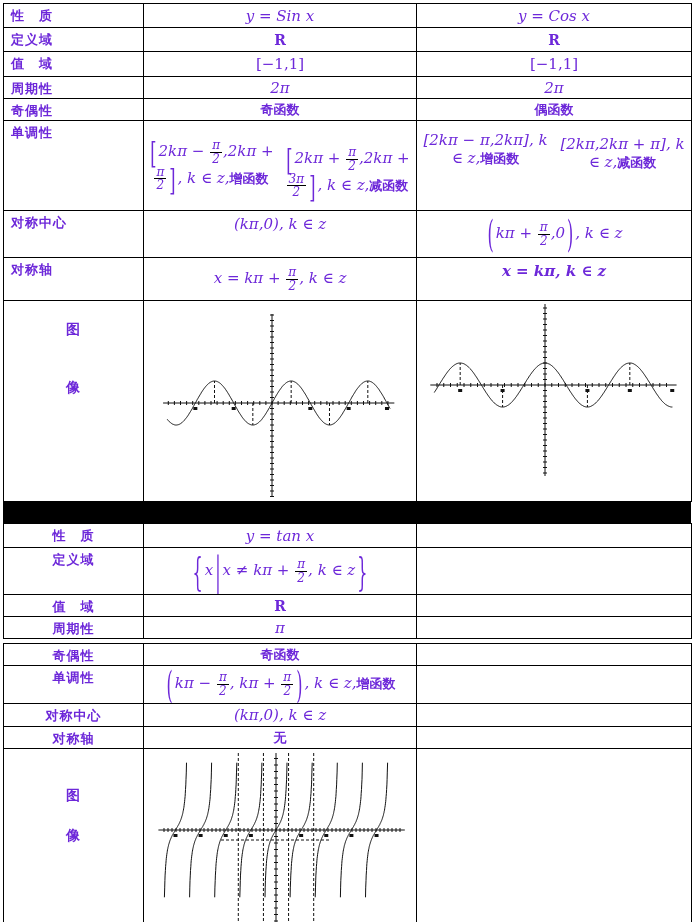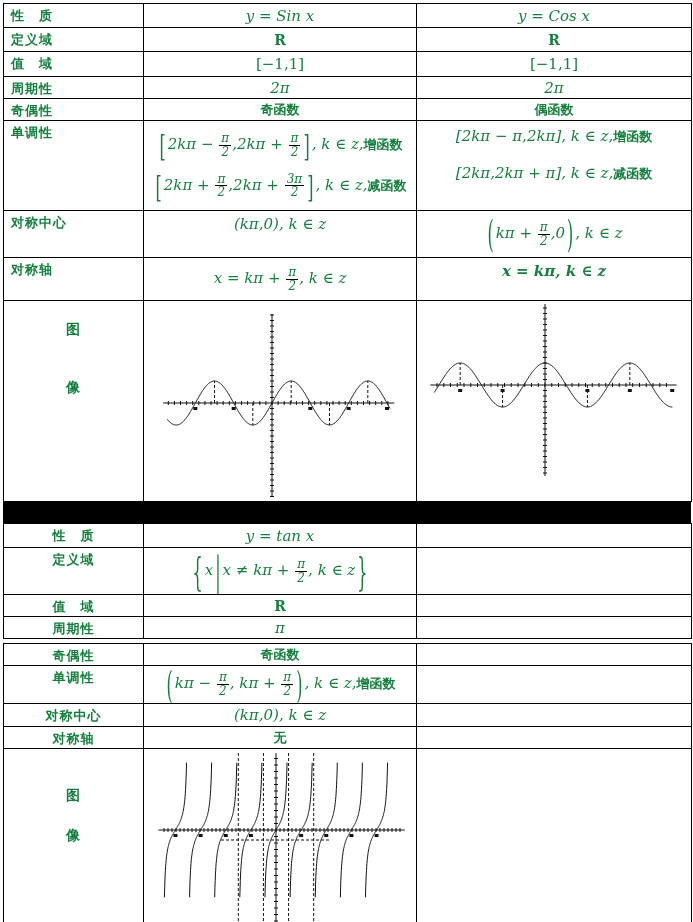--- a/index.html
+++ b/index.html
@@ -1,37 +1,37 @@
 <!DOCTYPE html>
 <html><head>
 <meta charset="utf-8">
 <style>
   html,body{margin:0;padding:0;background:#fff;}
   .page{position:relative;width:693px;height:922px;background:#fff;padding:3px 0 0 3px;box-sizing:border-box;
-        font-family:"DejaVu Sans",sans-serif;color:#15803d;}
+        font-family:"DejaVu Sans",sans-serif;color:#6d28d9;}
   table{border-collapse:collapse;table-layout:fixed;width:688px;}
   td{border:1px solid #000;padding:0;vertical-align:middle;overflow:hidden;}
   .lbl{font-weight:bold;font-size:13px;letter-spacing:1px;padding-left:7px;vertical-align:top;padding-top:3px;
        font-family:"DejaVu Sans",sans-serif;}
   .lblc{font-weight:bold;font-size:13px;letter-spacing:1px;text-align:center;vertical-align:top;padding-top:3px;}
   .c{text-align:center;}
   .math{font-family:"DejaVu Serif",serif;font-style:italic;font-size:15px;text-align:center;}
   .broman{font-family:"DejaVu Serif",serif;font-weight:bold;font-style:normal;font-size:14px;text-align:center;}
   .bcjk{font-weight:bold;font-size:13px;text-align:center;}
   .formula{font-family:"DejaVu Serif",serif;font-style:italic;font-size:15px;}
   .mt{font-style:italic;font-family:"DejaVu Serif",serif;}
   .mb{font-style:normal;font-weight:bold;font-family:"DejaVu Sans",sans-serif;font-size:13px;}
   .md{font-style:normal;display:inline-block;transform:scaleY(1.9);font-size:16px;margin:0 2px;vertical-align:-2px;}
   .mf{display:inline-block;vertical-align:middle;text-align:center;font-size:12px;font-style:italic;
       font-family:"DejaVu Serif",serif;line-height:1.05;margin:0 1px;}
   .mfn{display:block;border-bottom:1px solid #000;padding:0 2px;}
   .mfd{display:block;}
-  .stack{display:flex;flex-direction:column;align-items:center;justify-content:center;height:100%;}
+  .stack{display:flex;flex-direction:row;align-items:center;justify-content:center;height:100%;}
   .gap14>*+*{margin-top:14px;}
-  .gap2>*+*{margin-top:18px;}
+  .gap2>*+*{margin-top:8px;}
   .graphcell{vertical-align:top;}
   .graphbox{position:relative;width:100%;height:100%;}
   .graphbox svg{position:absolute;left:0;top:0;}
   .glabel{display:flex;flex-direction:column;align-items:center;font-weight:bold;font-size:14px;letter-spacing:1px;}
   .glabel-t1{padding-top:20px;}
   .glabel-t1 span+span{margin-top:40px;}
   .glabel-t2{padding-top:38px;}
   .glabel-t2 span+span{margin-top:22px;}
   .bar{width:688px;height:21px;background:#000;}
   .t2gap{height:4px;}

